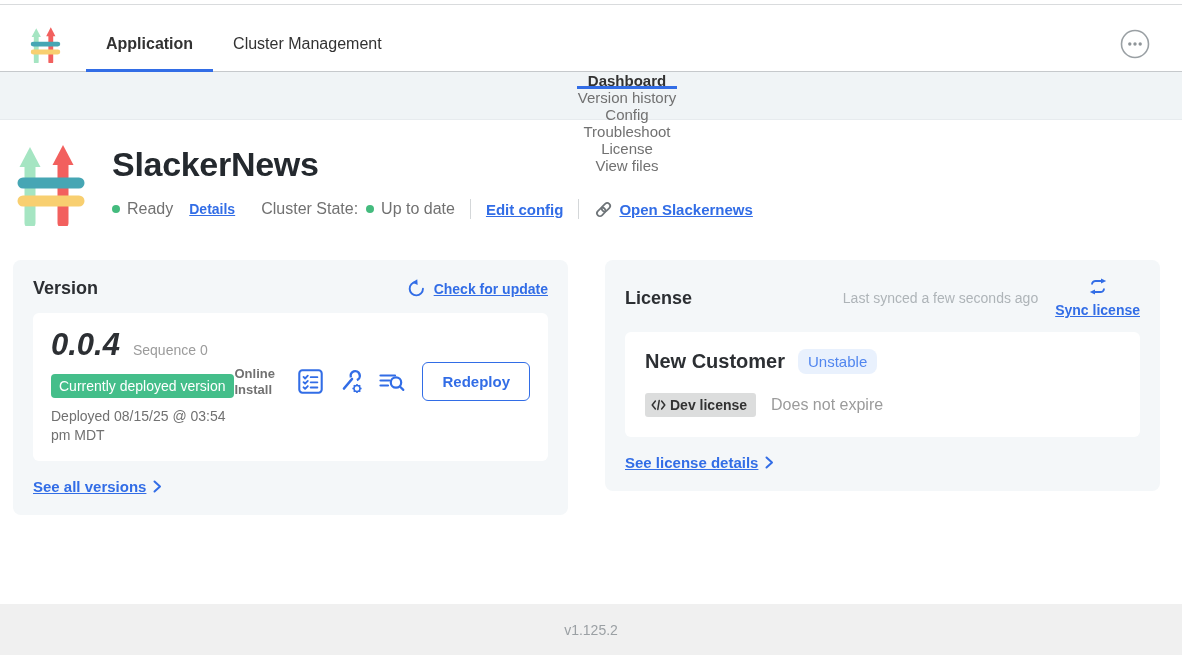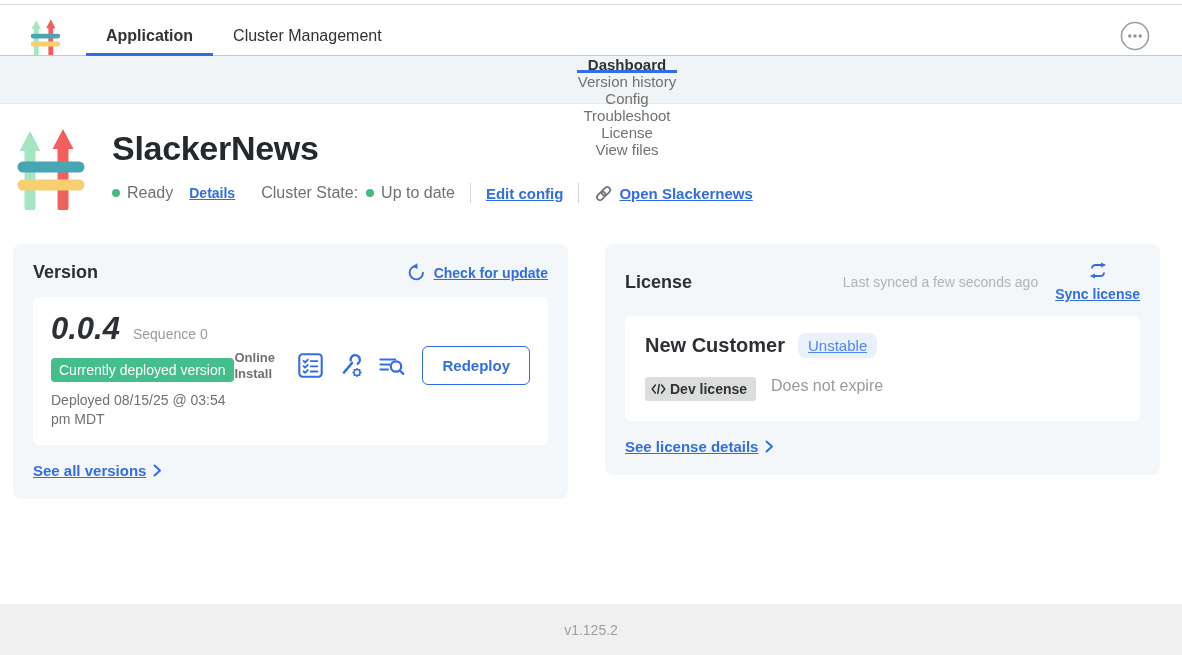--- a/index.html
+++ b/index.html
@@ -7,21 +7,21 @@
   body {
     font-family:"Liberation Sans","DejaVu Sans",sans-serif;
     background:#ffffff; color:#323232;
     display:flex; flex-direction:column;
   }
   .interactable { cursor:pointer; }
 
   
   .top-strip { height:4px; background:#ffffff; }
   .navbar {
-    height:52px; background:#ffffff;
+    height:68px; background:#ffffff;
     border-top:1px solid #d9dbdd; border-bottom:1px solid #c6c9cc;
     display:flex; align-items:stretch; padding:12px 32px 0 30px;
   }
   .nav-logo { align-self:center; margin-right:25px; display:flex; }
   .nav-tabs { display:flex; align-items:stretch; }
   .nav-tab {
     position:relative; display:flex; align-items:center;
     padding:0 20px; font-size:16px; color:#323232; white-space:nowrap;
   }
   .nav-tab.active { font-weight:600; }
@@ -92,23 +92,23 @@
     font-family:inherit; margin-left:2px;
   }
   .card-footer-link { display:flex; align-items:center; gap:7px; margin-top:17px; }
 
   
   .last-synced { font-size:14px; color:#aeb4b8; margin-right:9px; }
   .customer-line { display:flex; align-items:center; }
   .customer-name { font-size:20px; font-weight:700; color:#2c2f33; }
   .channel-badge {
     margin-left:13px; background:#e9f1fd; color:#5186ef;
-    font-size:15px; padding:4px 10px; border-radius:8px;text-decoration:underline;
-  }
-  .license-line { display:flex; margin-top:19px; }
+    font-size:15px; padding:4px 10px; border-radius:8px;
+  }
+  .license-line { display:flex; align-items:center; margin-top:19px; }
   .type-badge {
     background:#dcdddd; color:#323232; font-size:14px; font-weight:700;
     padding:4px 9px 4px 6px; border-radius:3px; display:flex; align-items:center; gap:4px;
   }
   .expiry { font-size:16px; color:#9b9b9b; margin-left:15px; }
   .license-panel { padding:17px 20px 20px 20px; }
 
   
   .footer {
     margin-top:auto; height:51px; background:#f0f0f0;

